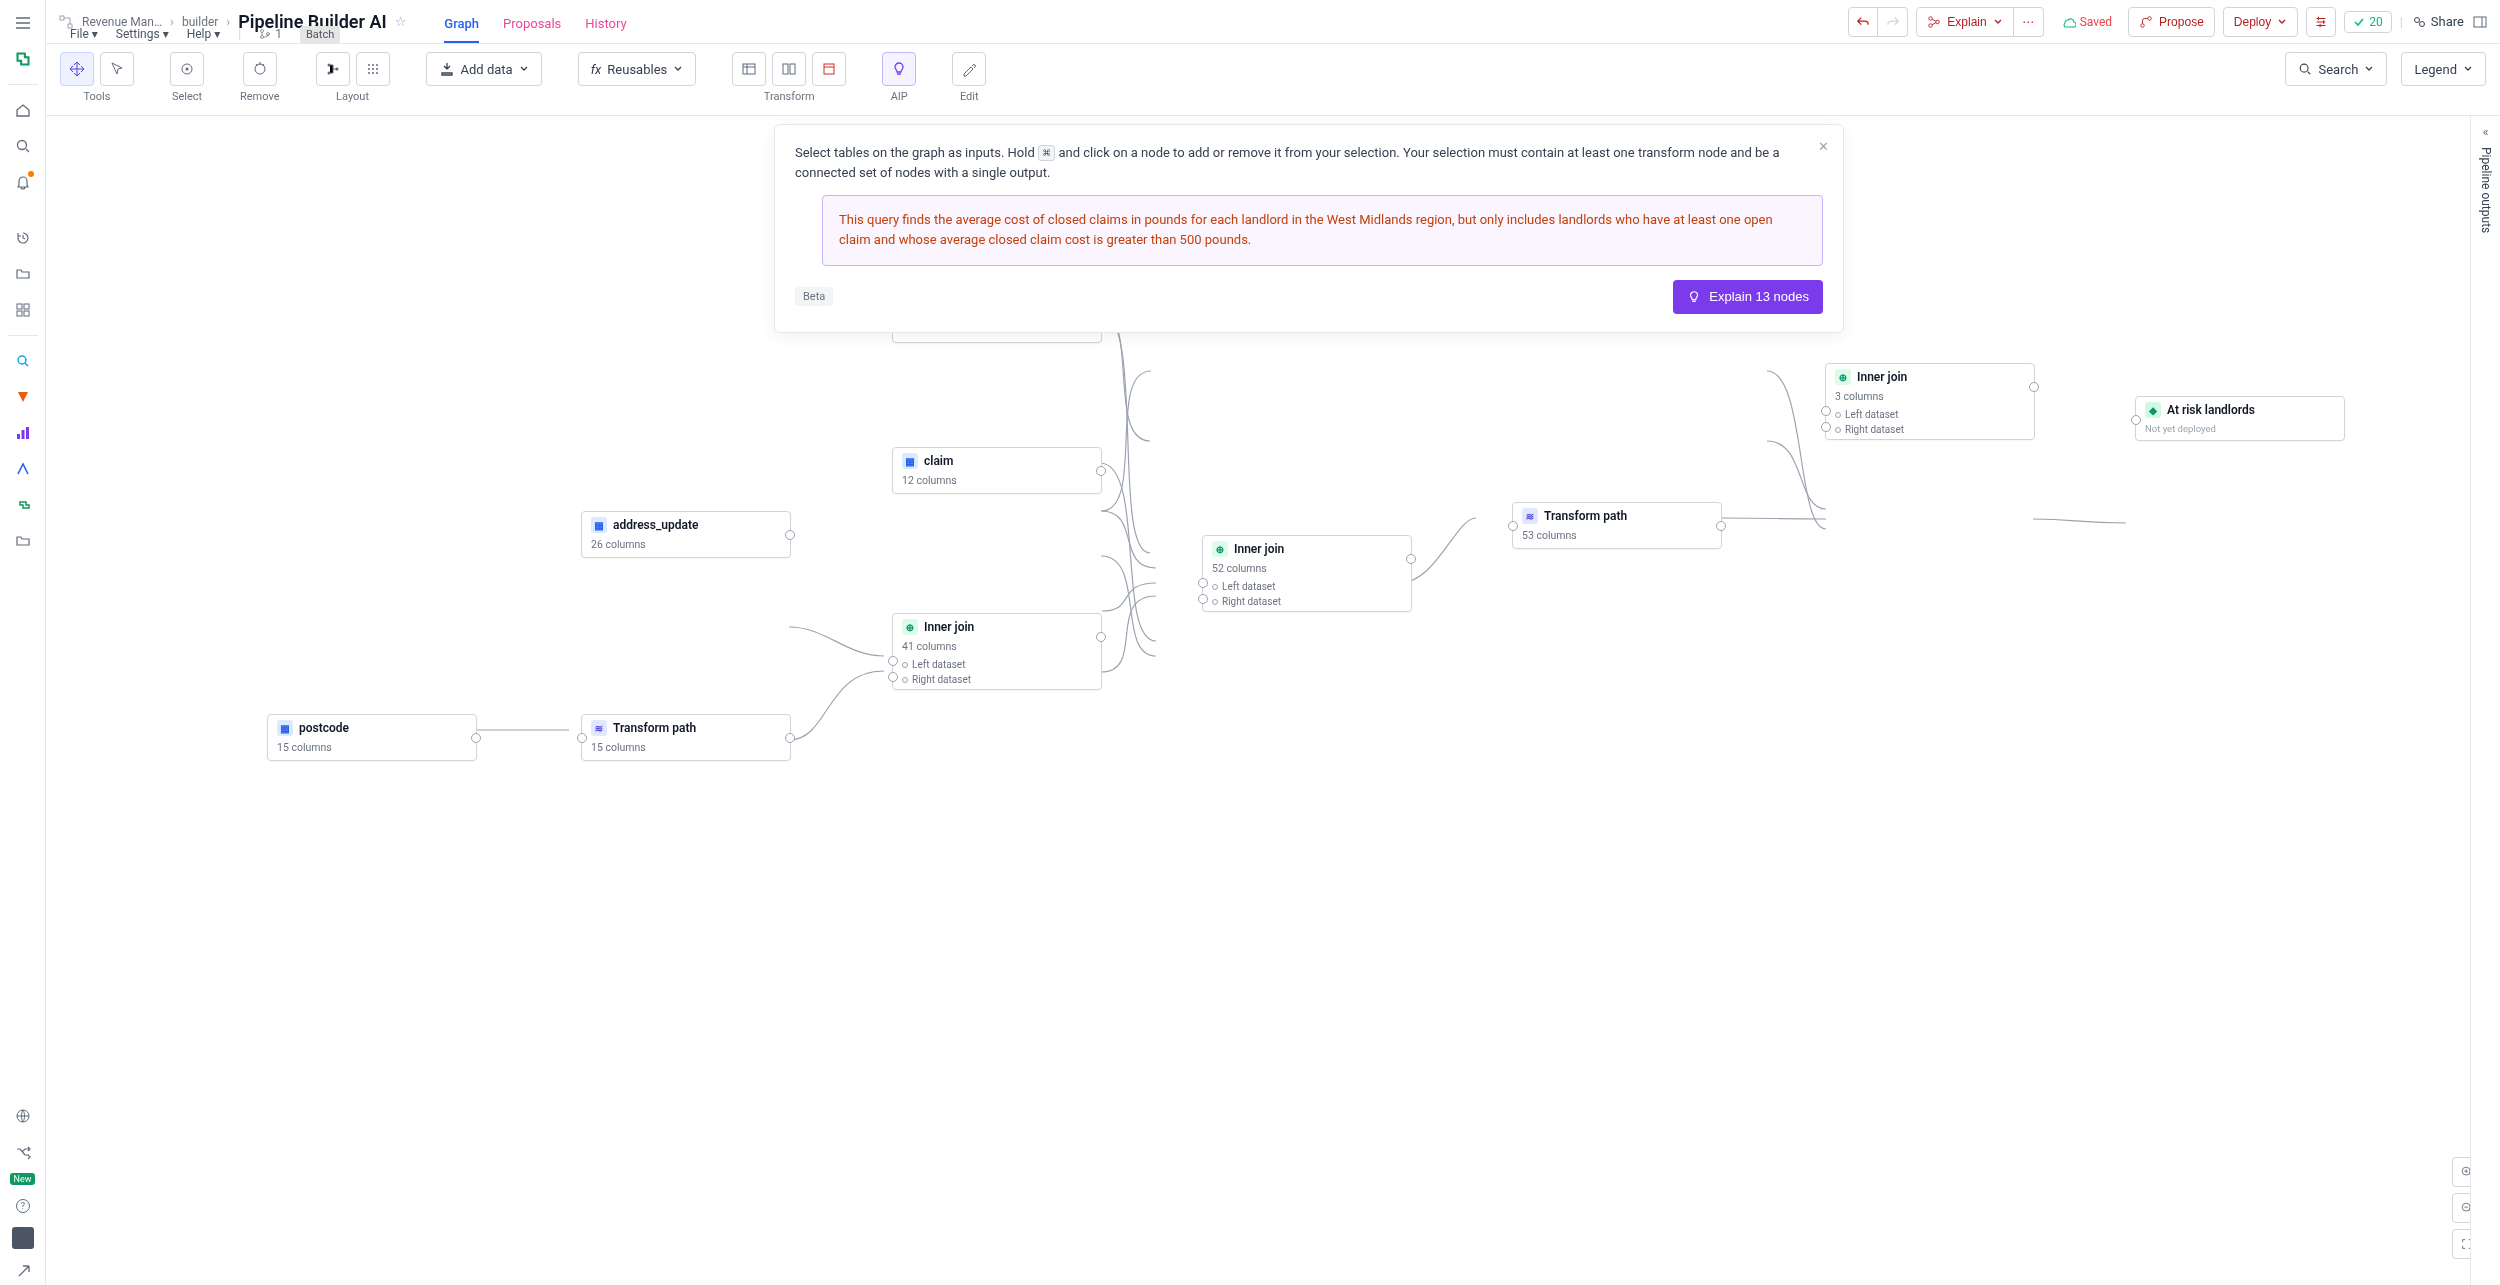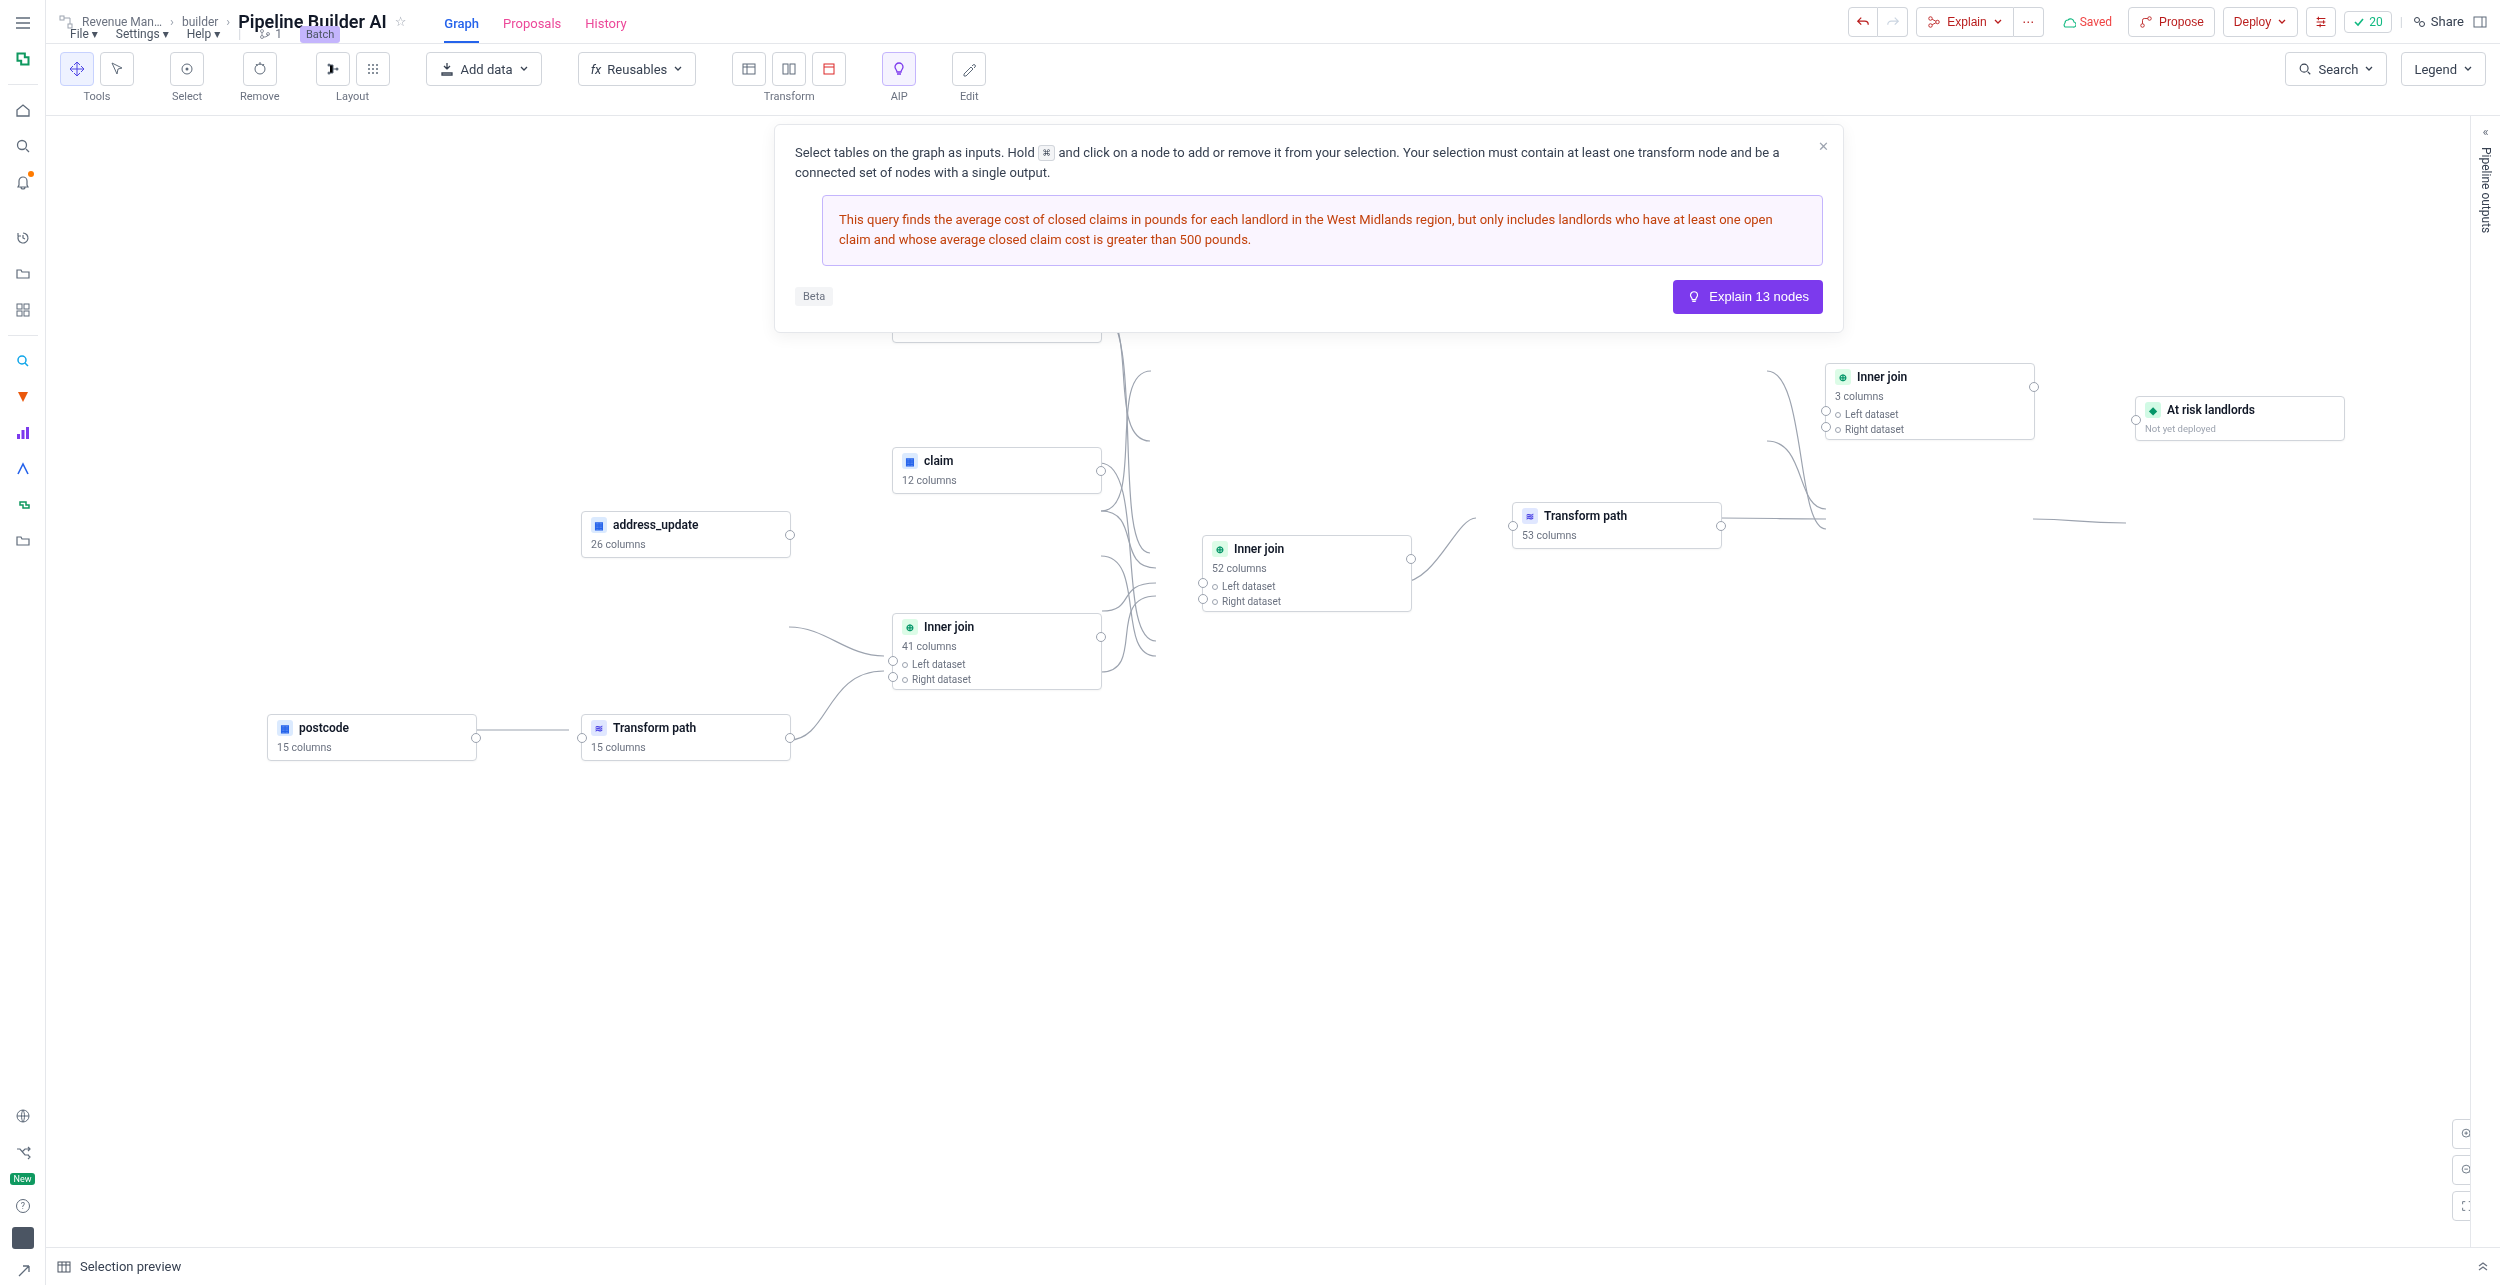--- a/index.html
+++ b/index.html
@@ -15,21 +15,21 @@
 .leftbar .new-badge { font-size:9px; background:#0f9960; color:#fff; padding:1px 4px; border-radius:3px; }
 .leftbar .square { width:22px; height:22px; background:#4b5563; border-radius:3px; }
 .main { flex:1; display:flex; flex-direction:column; position:relative;}
 .topbar { height:44px; border-bottom:1px solid #e5e7eb; display:flex; align-items:center; padding:0 12px; gap:8px; }
 .bc-icon { color:#9ca3af; }
 .bc-item { color:#6b7280; font-size:12px; }
 .bc-sep { color:#9ca3af; }
 .title { font-weight:600; font-size:18px; color:#111827; }
 .star { color:#9ca3af; cursor:pointer; }
 .br-pill { display:flex; align-items:center; gap:4px; color:#6b7280; font-size:12px; }
-.batch { background:#c4b5fd; color:#4b5563; font-size:11px; padding:2px 6px; border-radius:3px; }
+.batch { background:#e5e5e5; color:#4b5563; font-size:11px; padding:2px 6px; border-radius:3px; }
 .tabs { display:flex; gap:24px; margin-left:30px; height:100%; align-items:flex-end; }
 .tab { font-size:13px; color:#ec4899; padding-bottom:10px; cursor:pointer; border-bottom:2px solid transparent; }
 .tab.active { color:#2563eb; border-bottom-color:#2563eb; font-weight:500;}
 .topright { margin-left:auto; display:flex; align-items:center; gap:8px; }
 .btn { height:30px; border:1px solid #d1d5db; border-radius:4px; background:#fff; display:inline-flex; align-items:center; padding:0 10px; gap:6px; font-size:12px; color:#b91c1c; cursor:pointer; }
 .btn.icononly { padding:0; width:30px; justify-content:center;}
 .btn-group{display:flex;}
 .btn-group .btn:first-child{border-top-right-radius:0;border-bottom-right-radius:0;}
 .btn-group .btn:last-child{border-top-left-radius:0;border-bottom-left-radius:0;border-left:none;}
 .saved { color:#ef4444; display:flex; align-items:center; gap:4px; font-size:12px; padding:0 8px;}
@@ -642,26 +642,14 @@
             </svg>
           </div>
       </div>
 
       <div class="rightpanel">
         <div class="collapse">«</div>
         <div class="vtext">Pipeline outputs</div>
       </div>
     </div>
 
-    <div class="bottombar">
-      <svg width="16" height="16" viewBox="0 0 16 16">
-          <rect x="2" y="3" width="12" height="10" fill="none" stroke="#4b5563"></rect>
-          <path d="M2 6h12M6 3v10M10 3v10" stroke="#4b5563"></path>
-        </svg>
-      <span>Selection preview</span>
-      <span class="chev">
-          <svg width="14" height="14" viewBox="0 0 14 14">
-            <path d="M3 6l4-3 4 3M3 10l4-3 4 3" fill="none" stroke="currentColor" stroke-width="1.3"></path>
-          </svg>
-        </span>
-    </div>
   </div>
 </div>
 
 </body></html>

